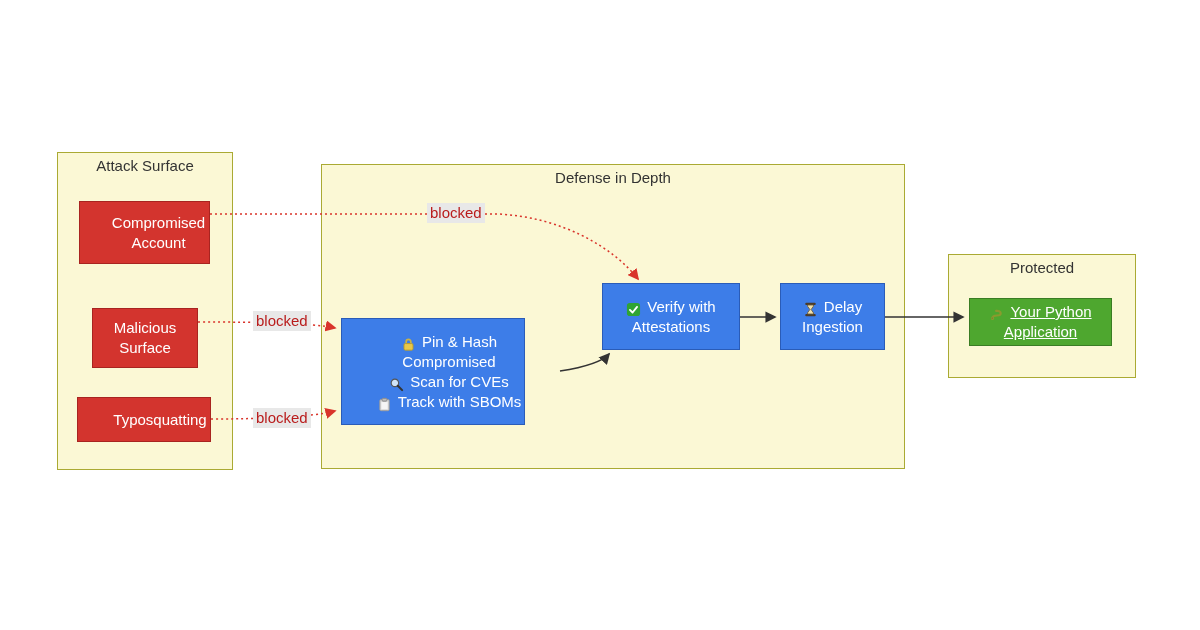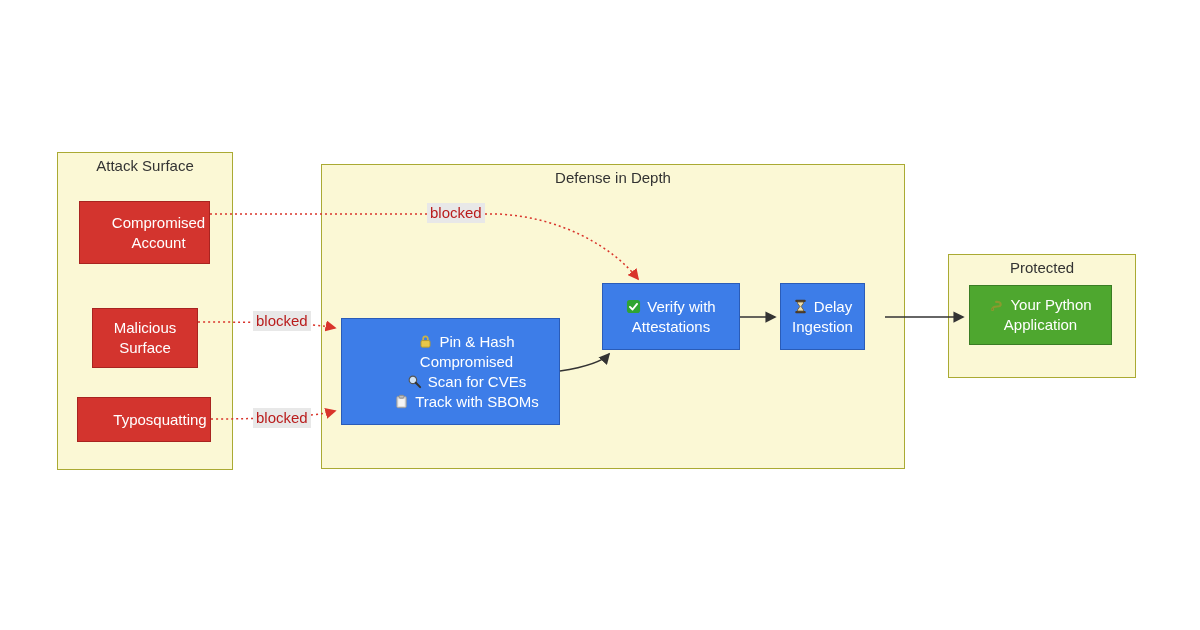--- a/index.html
+++ b/index.html
@@ -31,21 +31,21 @@
     display: flex;
     flex-direction: column;
     align-items: center;
     justify-content: center;
     color: #ffffff;
     font-size: 15px;
     line-height: 20px;
     text-align: center;
     border: 1px solid transparent;
   }
-  .node .row { display:flex; align-items:center; justify-content:center; gap:6px; }
+  .node .row { display:flex; align-items:flex-end; justify-content:center; gap:6px; }
   .node-red   { background:#d3342e; border-color:#a82420; }
   .node-blue  { background:#3d7de8; border-color:#2a5cb8; }
   .node-green { background:#4ea72f; border-color:#3a7d24; }
   .edge-layer { position:absolute; left:0; top:0; width:1200px; height:630px; pointer-events:none; }
   .edge-solid  { stroke:#333333; stroke-width:1.5; fill:none; }
   .edge-dotted { stroke:#d9342b; stroke-width:1.5; fill:none; stroke-dasharray:2 3; }
   .edge-label {
     position: absolute;
     background: #e8e8e8;
     color: #b91c1c;
@@ -80,21 +80,21 @@
 
   <div class="node node-red" style="left:92px; top:308px; width:106px; height:60px;">
     <span>Malicious</span>
     <span>Surface</span>
   </div>
 
   <div class="node node-red" style="left:77px; top:397px; width:134px; height:45px;padding-left:32px;">
     <span>Typosquatting</span>
   </div>
 
-  <div class="node node-blue" style="left:341px; top:318px; width:219px; height:107px;padding-left:32px;">
+  <div class="node node-blue" style="left:341px; top:318px; width:184px; height:107px;padding-left:32px;">
     <div class="row">
       <span class="ic">
         <svg viewBox="0 0 16 16" width="15" height="15">
             <path d="M5.5 7.2 V5 a2.5 2.5 0 0 1 5 0 v2.2" fill="none" stroke="#c9b24a" stroke-width="1.8"></path>
             <rect x="3.2" y="7" width="9.6" height="7" rx="1.4" fill="#e8c84a" stroke="#b89b2e"></rect>
           </svg>
       </span>
       <span>Pin &amp; Hash</span>
     </div>
     <div class="row">
@@ -127,34 +127,34 @@
         <svg viewBox="0 0 16 16" width="15" height="15">
             <rect x="1" y="1" width="14" height="14" rx="3" fill="#2fa433"></rect>
             <path d="M4.2 8.4 L7 11.2 L11.8 5.2" stroke="#ffffff" stroke-width="2" fill="none" stroke-linecap="round" stroke-linejoin="round"></path>
           </svg>
       </span>
       <span>Verify with</span>
     </div>
     <span>Attestations</span>
   </div>
 
-  <div class="node node-blue" style="left:780px; top:283px; width:85px; height:67px;">
+  <div class="node node-blue" style="left:780px; top:283px; width:105px; height:67px;">
     <div class="row">
       <span class="ic">
         <svg viewBox="0 0 16 16" width="15" height="15">
             <path d="M3.5 2 h9 M3.5 14 h9" stroke="#4a3b2a" stroke-width="2.2" stroke-linecap="round"></path>
             <path d="M4.8 3.2 h6.4 v1.2 l-2.5 3.6 2.5 3.6 v1.2 H4.8 v-1.2 l2.5-3.6 -2.5-3.6 z" fill="#efe0ae" stroke="#6b5b3a" stroke-width="0.9"></path>
           </svg>
       </span>
       <span>Delay</span>
     </div>
     <span>Ingestion</span>
   </div>
 
-  <div class="node node-green" style="left:969px; top:285px; width:143px; height:60px;">
+  <div class="node node-green" style="left:969px; top:298px; width:143px; height:48px;text-decoration:underline;">
     <div class="row">
       <span class="ic">
         <svg viewBox="0 0 16 16" width="15" height="15">
             <path d="M3.6 12.2 c0-3 3-3.1 5-3.1 s3.9-.1 3.9-2.4 S10 4 7.6 4.2" fill="none" stroke="#8a9a2e" stroke-width="2.3" stroke-linecap="round"></path>
             <circle cx="3.8" cy="12.2" r="1.7" fill="#8a9a2e"></circle>
             <circle cx="3.3" cy="11.8" r="0.4" fill="#333333"></circle>
           </svg>
       </span>
       <span>Your Python</span>
     </div>

